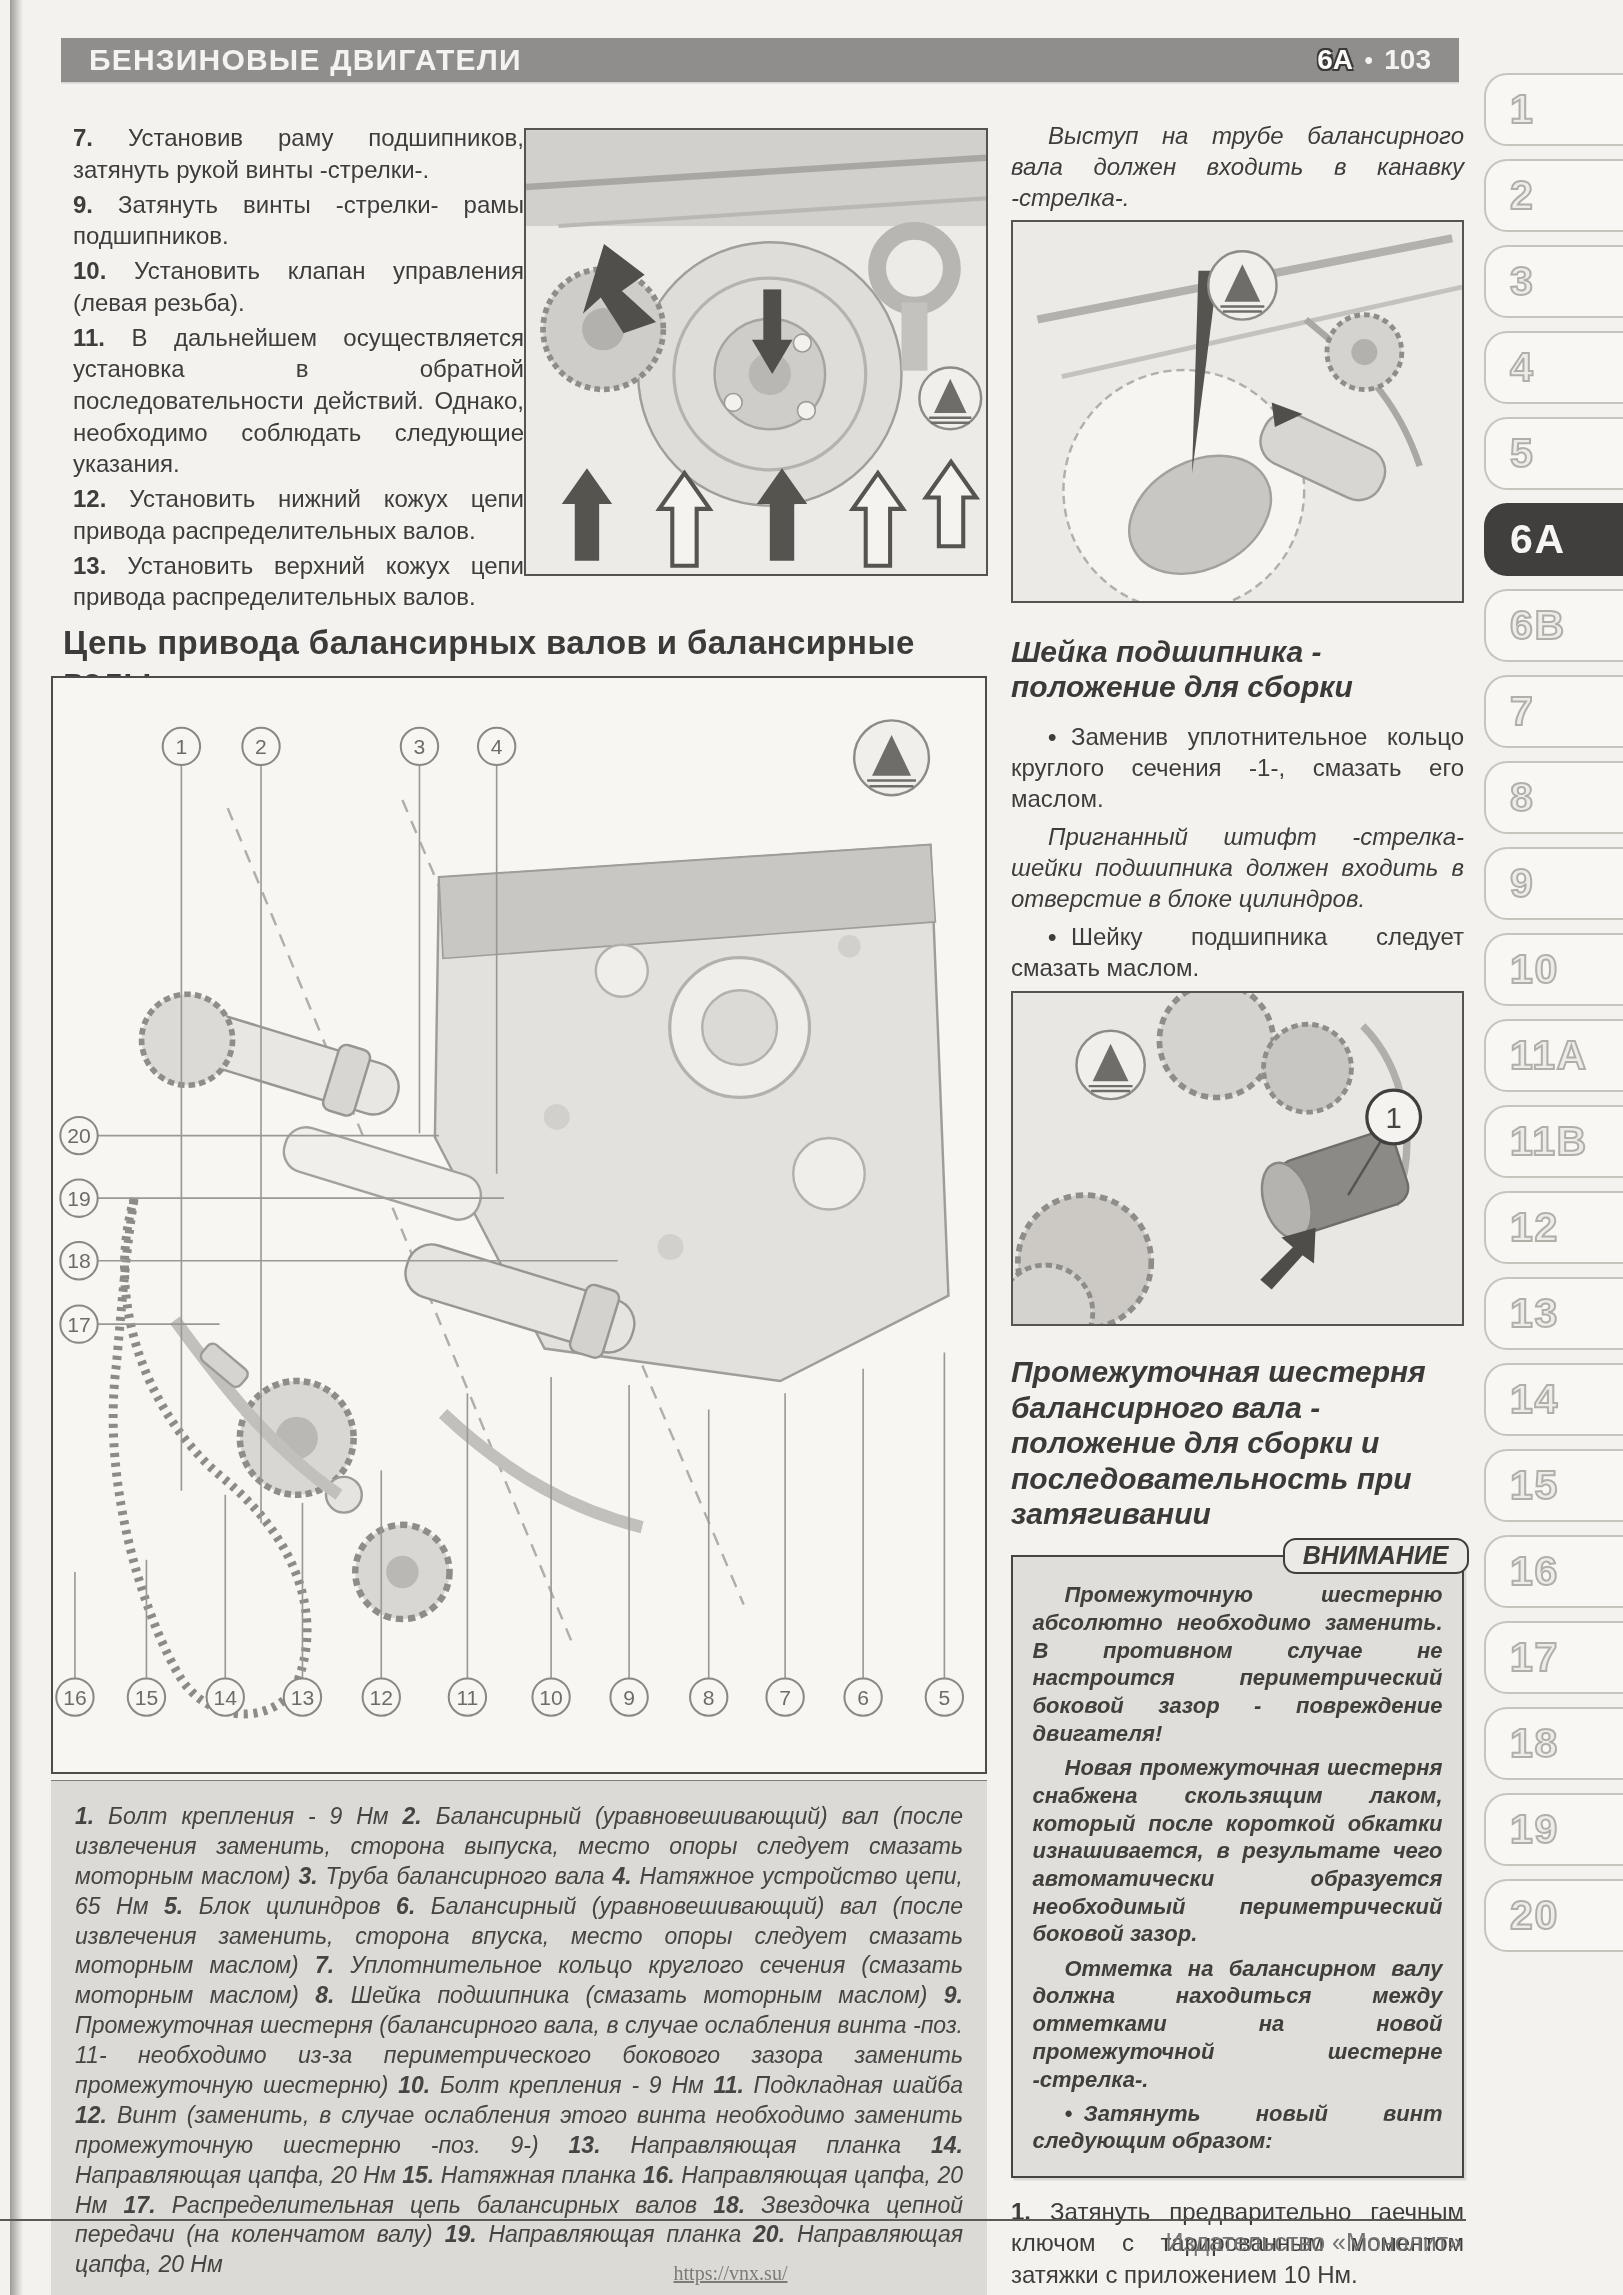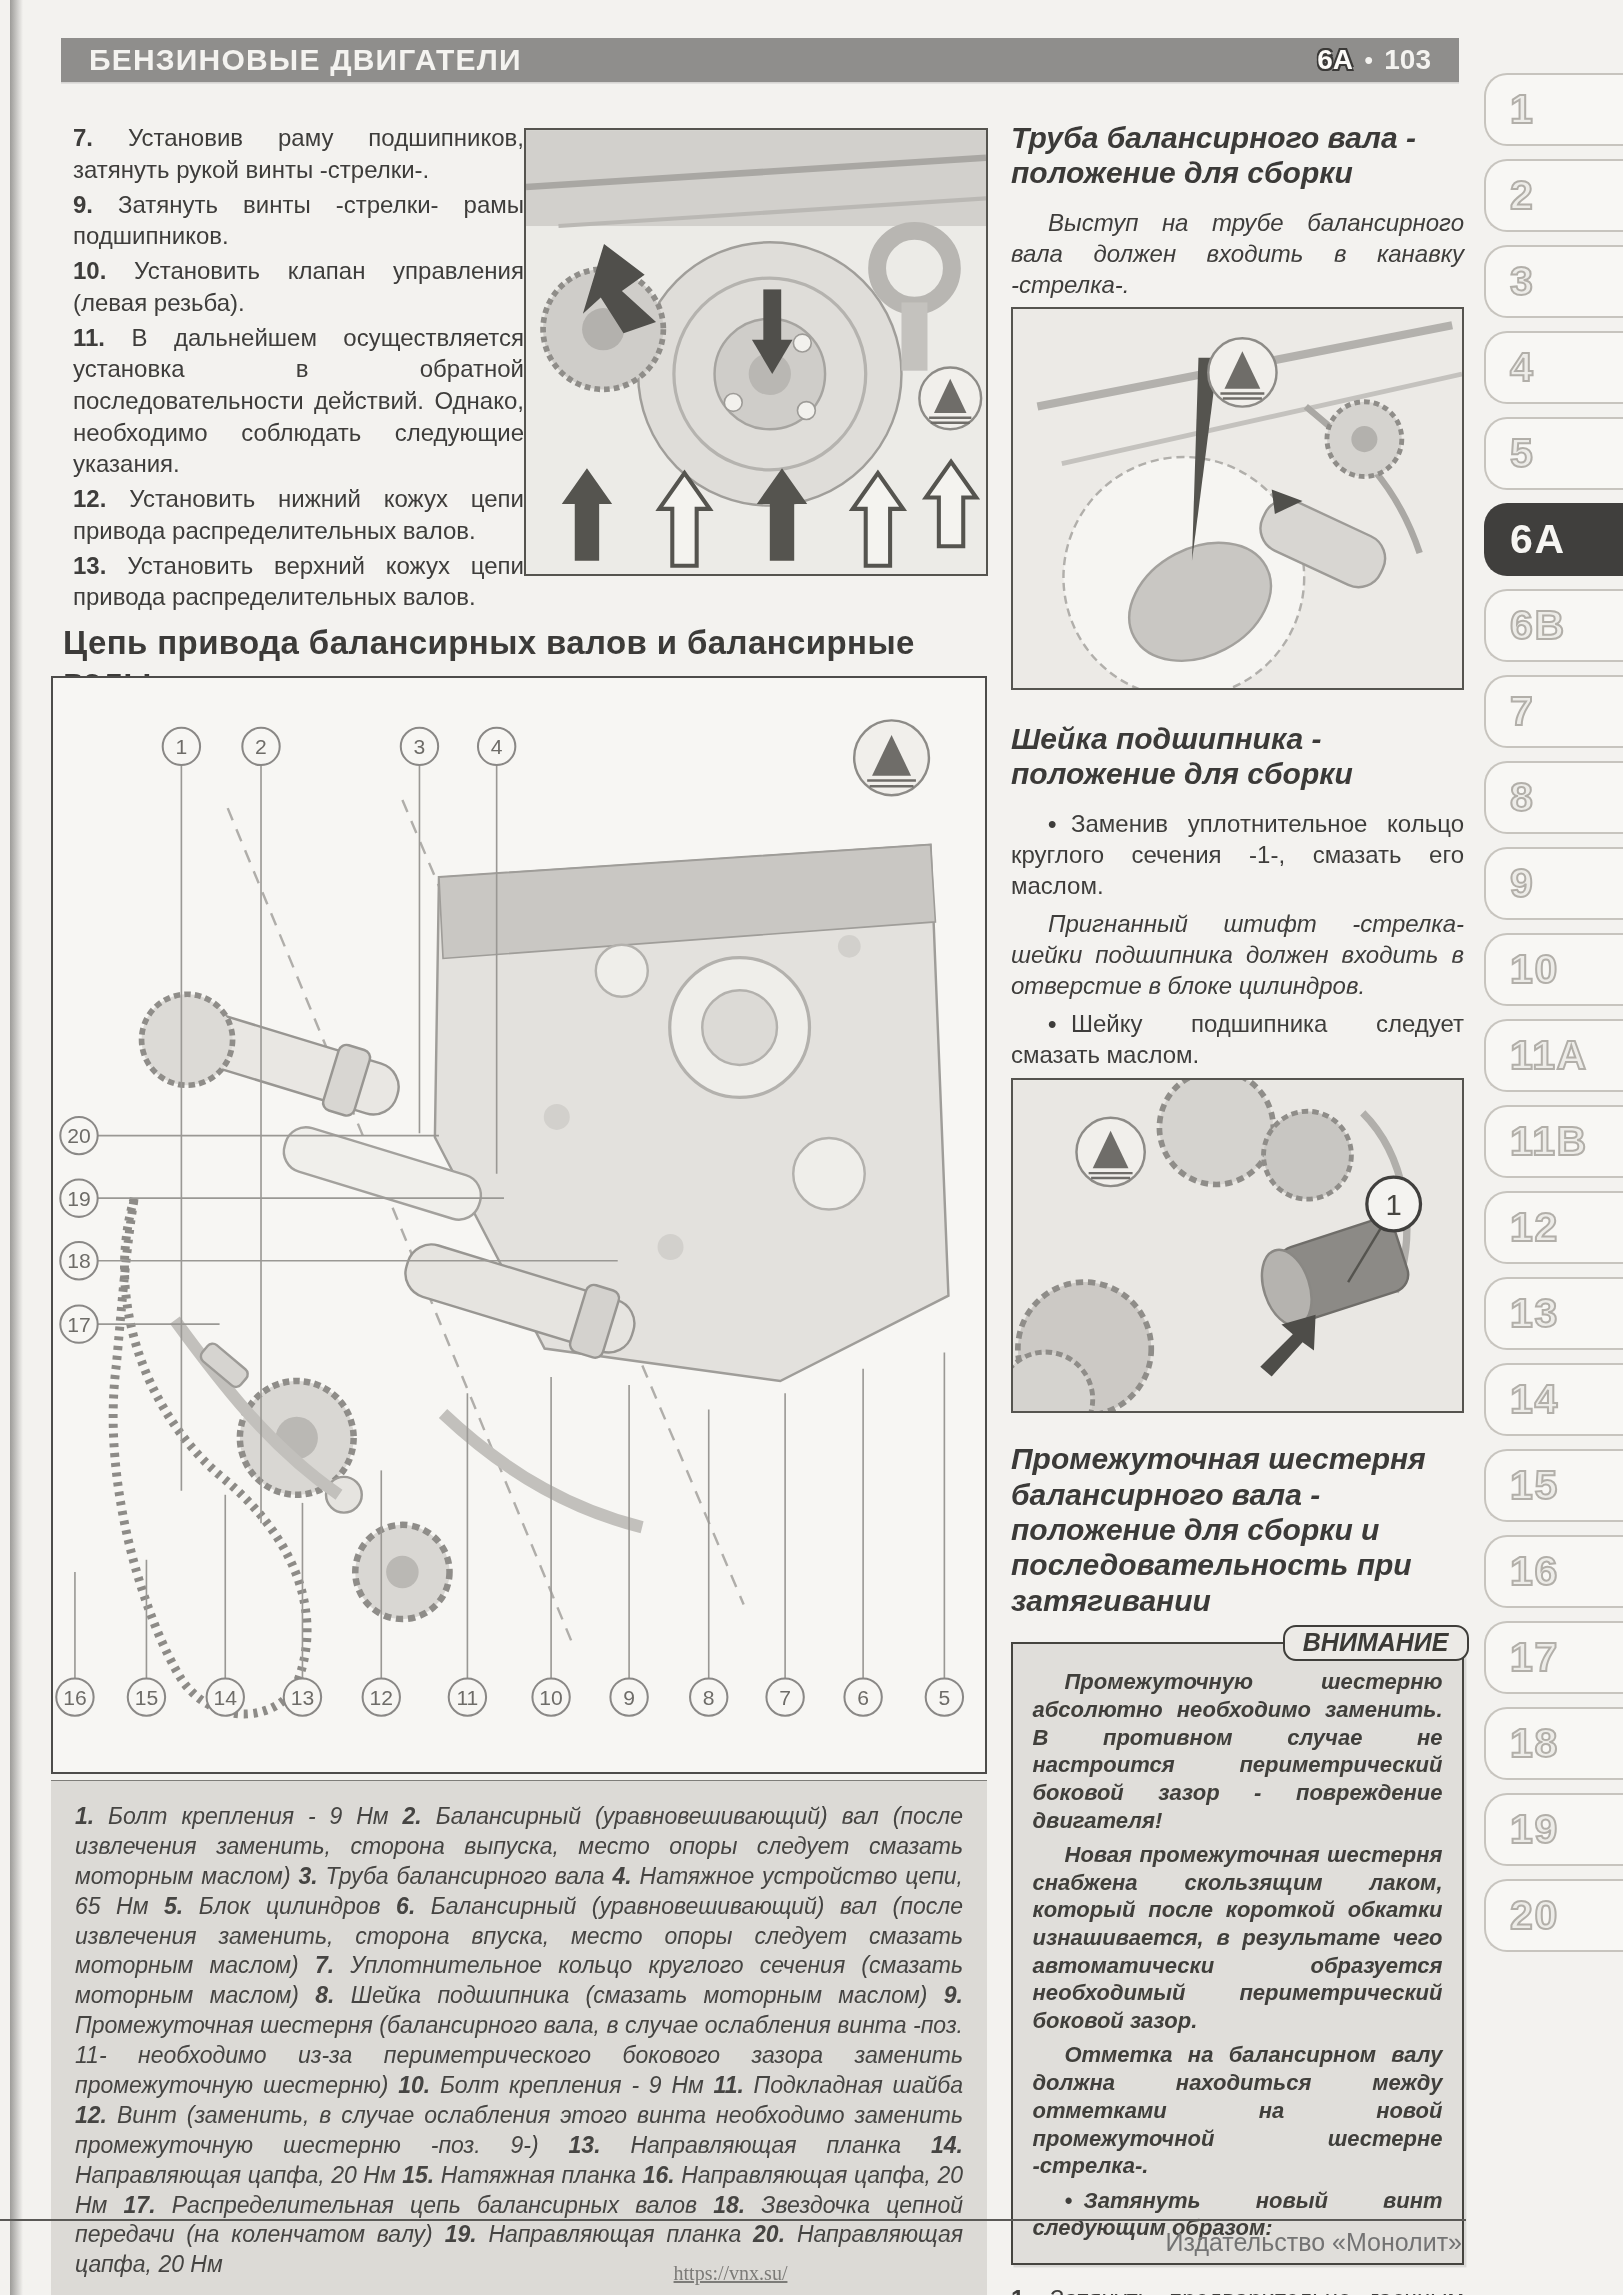--- a/index.html
+++ b/index.html
@@ -249,21 +249,20 @@
         <circle cx="1097" cy="1254" r="23" fill="#f7f6f3" stroke="#8a8886" stroke-width="2.5"></circle>
         <text x="1097" y="1254" dy="0.36em" text-anchor="middle" font-size="26" fill="#6e6c68">5</text>
       </g>
   </svg>
 </div>
 
 <div class="caption-block" id="caption"><b>1.</b> Болт крепления - 9 Нм <b>2.</b> Балансирный (уравновешивающий) вал (после извлечения заменить, сторона выпуска, место опоры следует смазать моторным маслом) <b>3.</b> Труба балансирного вала <b>4.</b> Натяжное устройство цепи, 65 Нм <b>5.</b> Блок цилиндров <b>6.</b> Балансирный (уравновешивающий) вал (после извлечения заменить, сторона впуска, место опоры следует смазать моторным маслом) <b>7.</b> Уплотнительное кольцо круглого сечения (смазать моторным маслом) <b>8.</b> Шейка подшипника (смазать моторным маслом) <b>9.</b> Промежуточная шестерня (балансирного вала, в случае ослабления винта -поз. 11- необходимо из-за периметрического бокового зазора заменить промежуточную шестерню) <b>10.</b> Болт крепления - 9 Нм <b>11.</b> Подкладная шайба <b>12.</b> Винт (заменить, в случае ослабления этого винта необходимо заменить промежуточную шестерню -поз. 9-) <b>13.</b> Направляющая планка <b>14.</b> Направляющая цапфа, 20 Нм <b>15.</b> Натяжная планка <b>16.</b> Направляющая цапфа, 20 Нм <b>17.</b> Распределительная цепь балансирных валов <b>18.</b> Звездочка цепной передачи (на коленчатом валу) <b>19.</b> Направляющая планка <b>20.</b> Направляющая цапфа, 20 Нм </div>
 
 <div class="right-col">
 
-  <h2 class="r-heading">Труба балансирного вала - положение для сборки</h2>
   <p class="r-body indent">Выступ на трубе балансирного вала должен входить в канавку -стрелка-.</p>
 
   <div class="photo photo-r1">
     <svg viewBox="0 0 552 466">
       <rect width="552" height="466" fill="#eceae6"></rect>
       <line x1="30" y1="120" x2="540" y2="20" stroke="#b3b1ad" stroke-width="10"></line>
       <line x1="60" y1="190" x2="552" y2="80" stroke="#c4c2be" stroke-width="6"></line>
       <path d="M360,120 C420,170 470,210 500,300" fill="none" stroke="#aaa8a4" stroke-width="8"></path>
       <circle cx="210" cy="330" r="148" fill="#f6f5f2" stroke="#b1afab" stroke-width="3" stroke-dasharray="10 6"></circle>
       <g transform="rotate(-28 230 360)">

